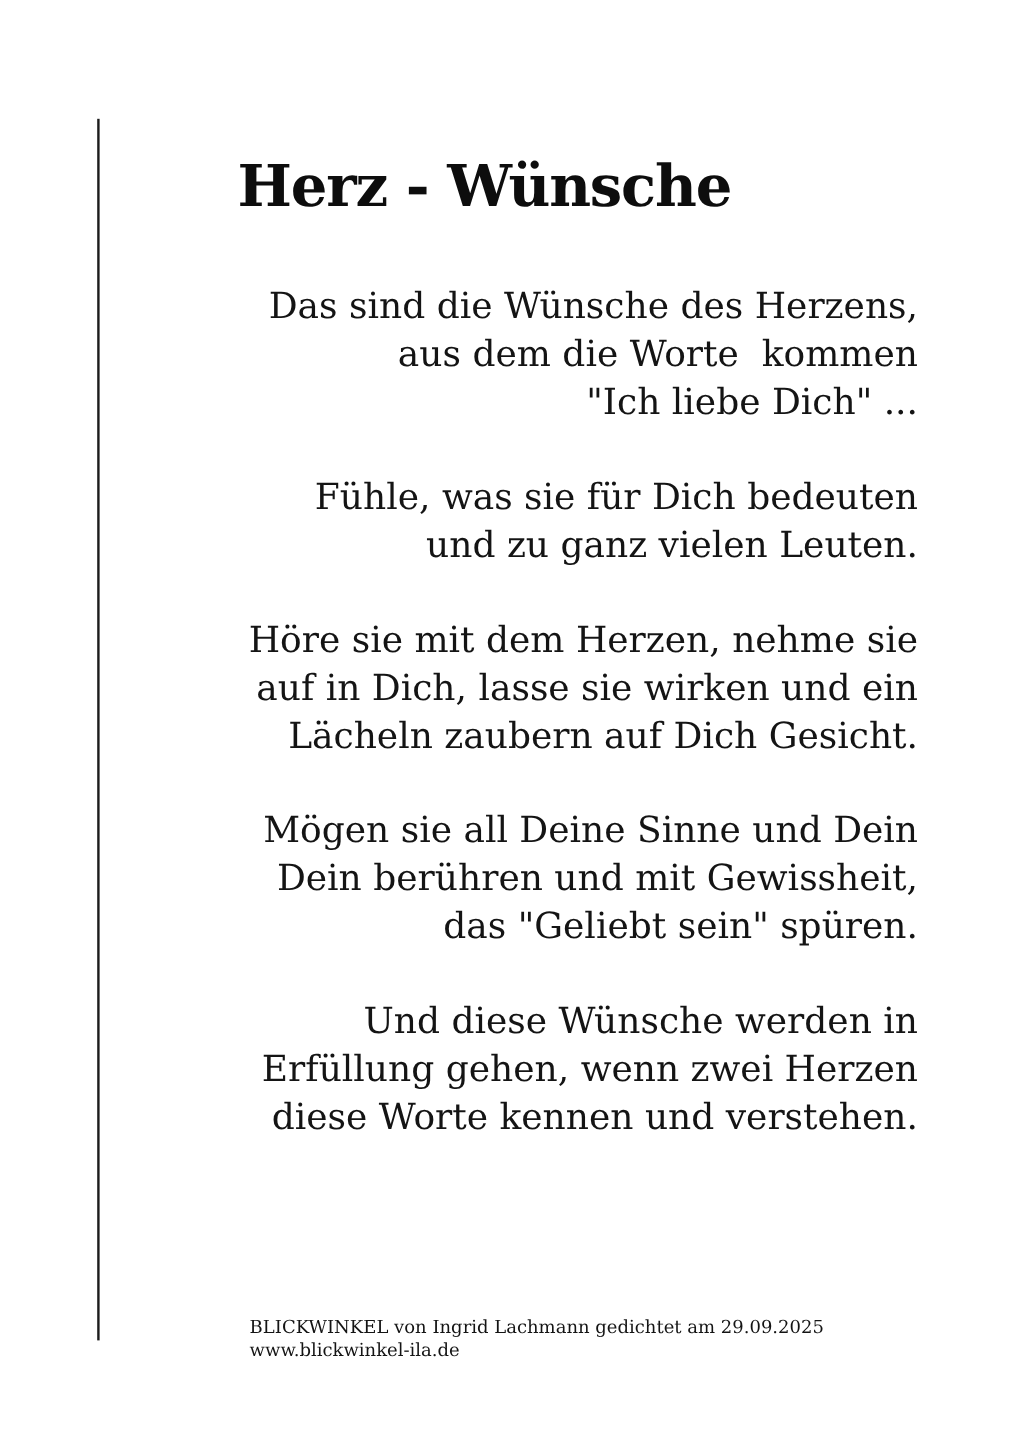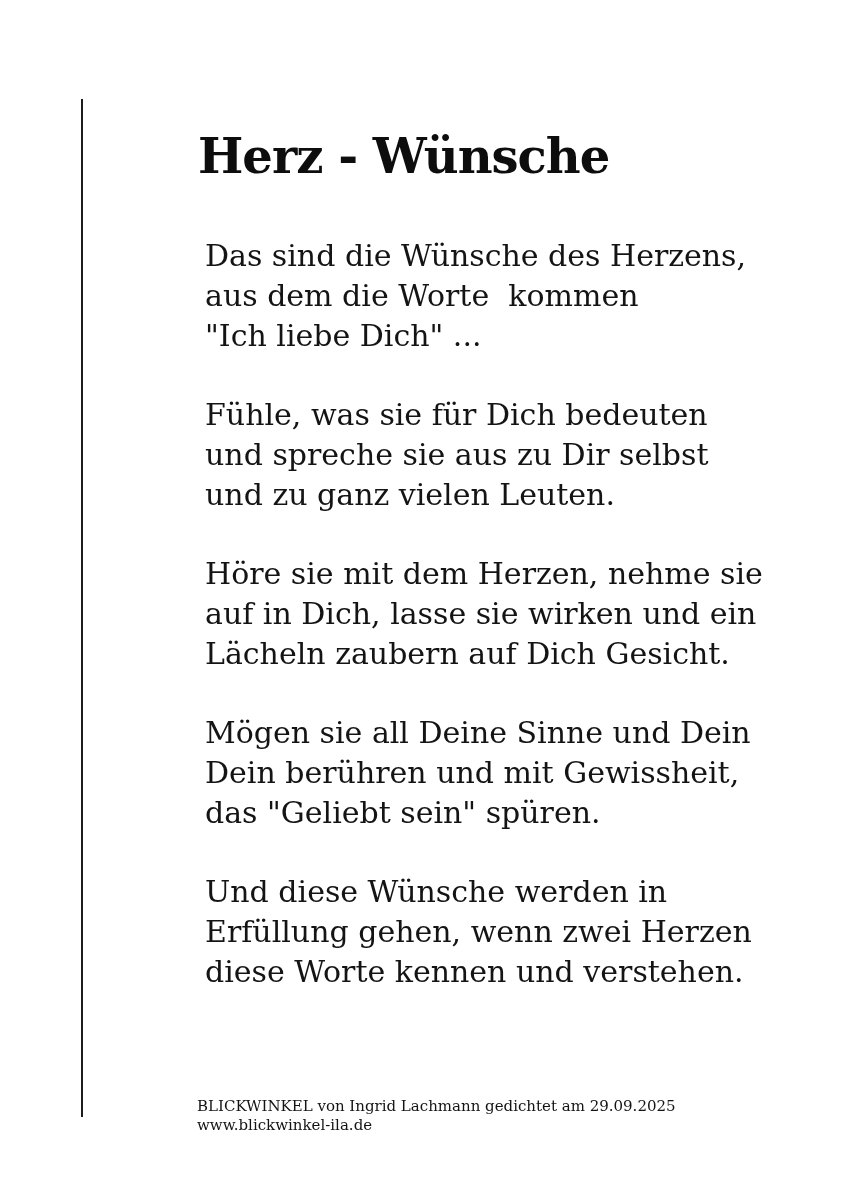--- a/index.html
+++ b/index.html
@@ -41,24 +41,25 @@
     width: 560px;
     font-size: 30px;
     line-height: 40px;
     color: #141414;
   }
   .stanza {
     margin-bottom: 39px;
   }
   .poem-line {
     white-space: pre-wrap;
+    text-align: right;
   }
   .footer-line {
     position: absolute;
-    left: 197px;
+    left: 208px;
     top: 1097px;
     width: 600px;
     font-size: 15px;
     line-height: 19px;
     white-space: pre-wrap;
     color: #141414;
   }
 </style>
 </head>
 <body>
@@ -68,21 +69,20 @@
 <h1 class="page-title">Herz - Wünsche</h1>
 
 <div class="poem">
     <div class="stanza">
       <div class="poem-line">Das sind die Wünsche des Herzens,</div>
       <div class="poem-line">aus dem die Worte  kommen</div>
       <div class="poem-line">"Ich liebe Dich" ...</div>
     </div>
     <div class="stanza">
       <div class="poem-line">Fühle, was sie für Dich bedeuten</div>
-      <div class="poem-line">und spreche sie aus zu Dir selbst</div>
       <div class="poem-line">und zu ganz vielen Leuten.</div>
     </div>
     <div class="stanza">
       <div class="poem-line">Höre sie mit dem Herzen, nehme sie</div>
       <div class="poem-line">auf in Dich, lasse sie wirken und ein</div>
       <div class="poem-line">Lächeln zaubern auf Dich Gesicht.</div>
     </div>
     <div class="stanza">
       <div class="poem-line">Mögen sie all Deine Sinne und Dein</div>
       <div class="poem-line">Dein berühren und mit Gewissheit,</div>

